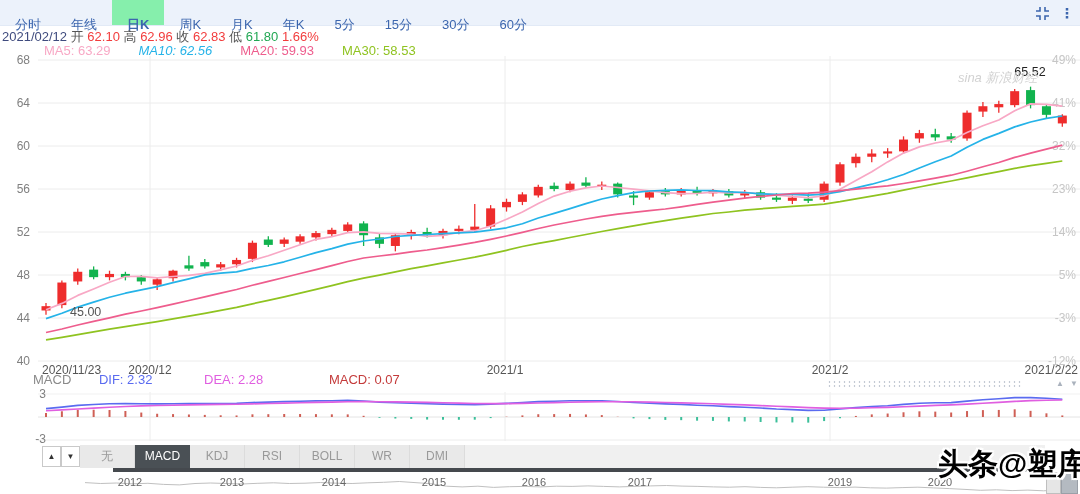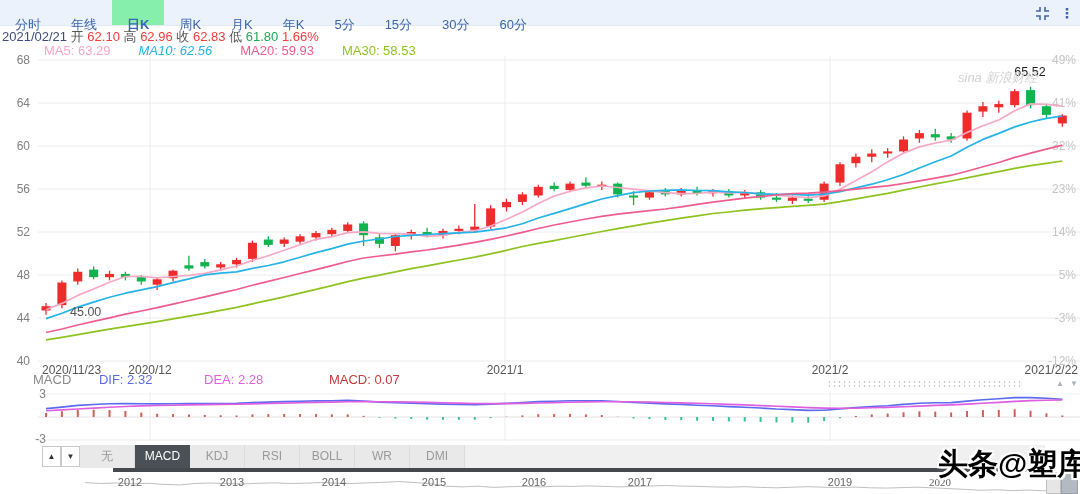--- a/index.html
+++ b/index.html
@@ -78,21 +78,21 @@
             <path d="M10,1 L10,5 L14,5"></path>
           <path d="M1,10 L5,10 L5,14"></path>
             <path d="M14,10 L10,10 L10,14"></path>
         </g>
       </svg>
       <span class="kebab">⋮</span>
     </div>
   </div>
 
   <div class="quote">
-    <span class="q-date">2021/02/21</span>
+    <span class="q-date">2021/02/12</span>
     <b>开</b>
     <span class="q-red">62.10</span>
     <b>高</b>
     <span class="q-red">62.96</span>
     <b>收</b>
     <span class="q-red">62.83</span>
     <b>低</b>
     <span class="q-green">61.80</span>
     <span class="q-red">1.66%</span>
   </div>
@@ -378,20 +378,20 @@
       </svg>
     <div id="tl-years">
         <span class="tl-year" style="left: 130px;">2012</span>
         <span class="tl-year" style="left: 232px;">2013</span>
         <span class="tl-year" style="left: 334px;">2014</span>
         <span class="tl-year" style="left: 434px;">2015</span>
         <span class="tl-year" style="left: 534px;">2016</span>
         <span class="tl-year" style="left: 640px;">2017</span>
         <span class="tl-year" style="left: 744px; margin-top: 25px;">2018</span>
         <span class="tl-year" style="left: 840px;">2019</span>
-        <span class="tl-year" style="left: 940px; font-family: Liberation Serif, serif;">2020</span>
+        <span class="tl-year" style="left: 940px;">2020</span>
       </div>
   </div>
   <div class="tl-handle-a"></div>
   <div class="tl-handle-b"></div>
 
   <div class="wm-headline">头条@塑库网</div>
 </div>
 
 </body></html>

